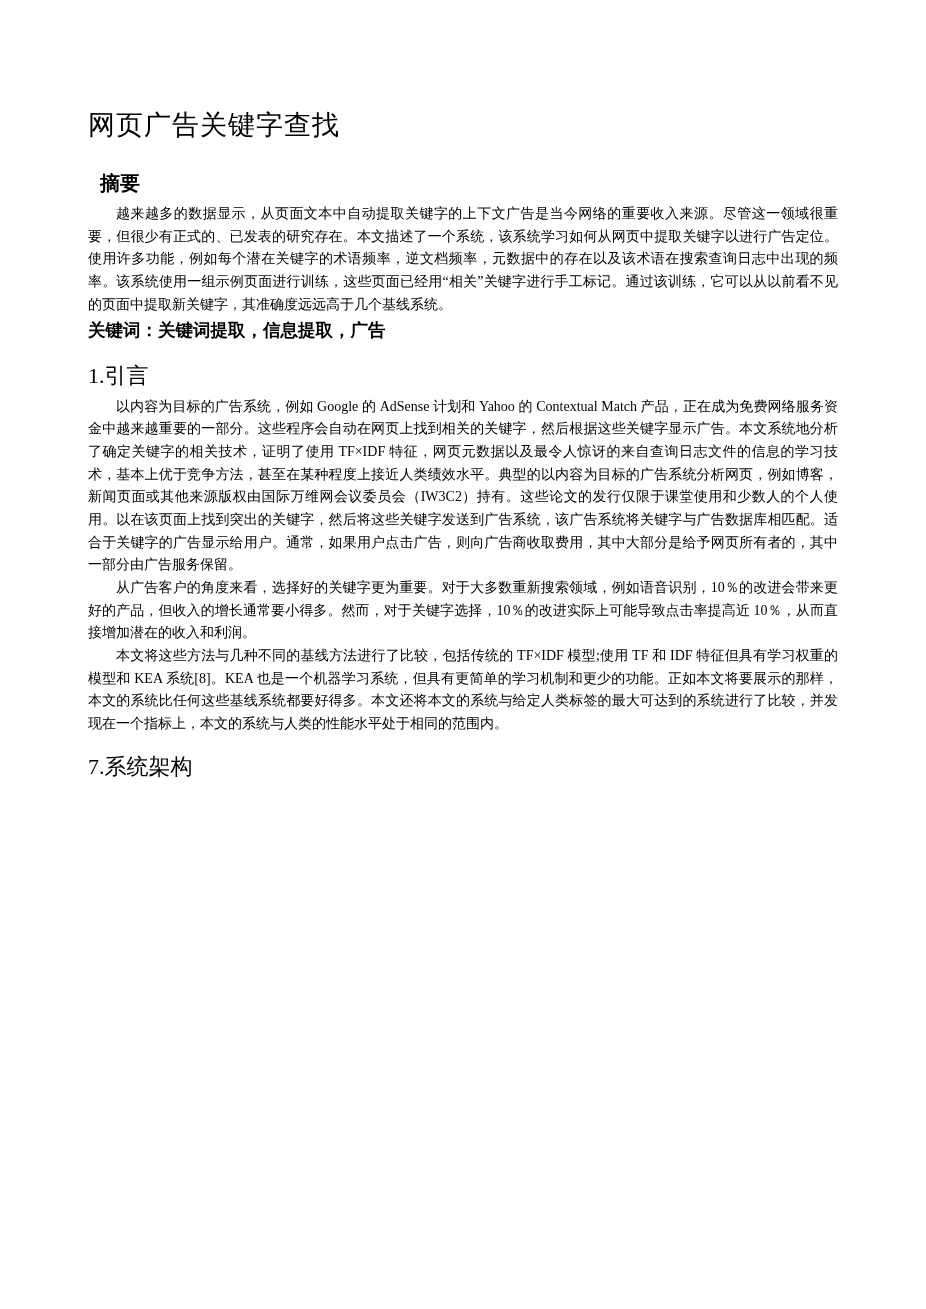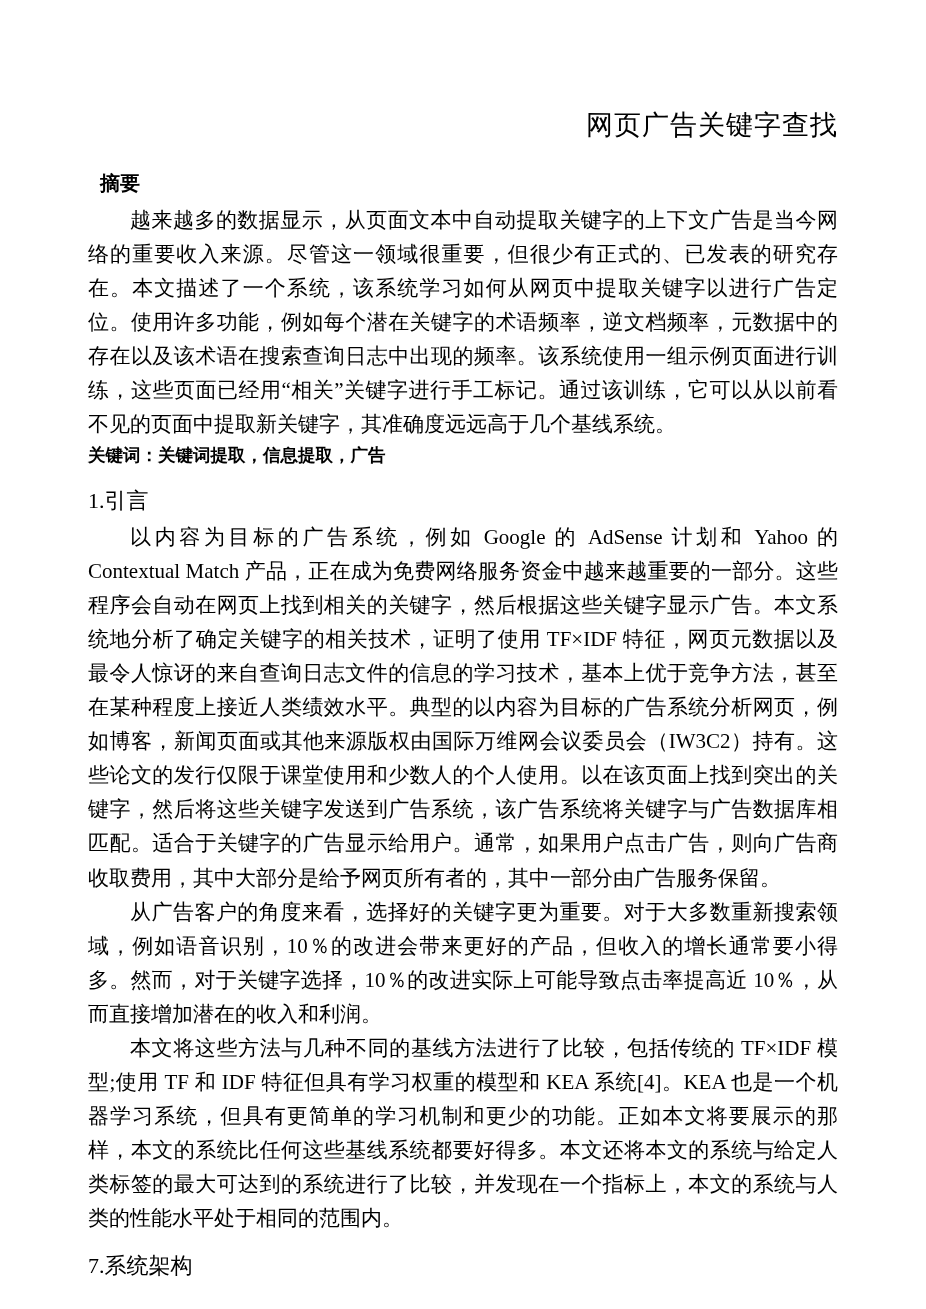--- a/index.html
+++ b/index.html
@@ -14,41 +14,41 @@
     color: #000000;
   }
   .page {
     position: relative;
     width: 926px;
     height: 1309px;
     box-sizing: border-box;
     padding: 108px 88px 40px 88px;
   }
   .doc-title {
-    text-align: right;
+    text-align: left;
     font-size: 27px;
     font-weight: normal;
     line-height: 1.3;
     margin: 0 0 26px 0;
     letter-spacing: 1px;
   }
   h2.section-heading {
     font-size: 20px;
     font-weight: bold;
     margin: 14px 0 6px 12px;
     line-height: 1.4;
   }
   h2.numbered-heading {
     font-size: 22px;
     font-weight: normal;
     margin: 16px 0 4px 0;
     line-height: 1.4;
   }
   p.body-par {
-    font-size: 21px;
+    font-size: 14px;
     line-height: 1.62;
     margin: 0 0 0 0;
     text-align: justify;
     text-justify: inter-ideograph;
     text-indent: 2em;
   }
   .keywords-line {
     font-size: 17.5px;
     line-height: 1.62;
     margin: 0;
@@ -69,20 +69,20 @@
   <div class="abstract-block">
     <h2 class="section-heading">摘要</h2>
     <p class="body-par">越来越多的数据显示，从页面文本中自动提取关键字的上下文广告是当今网络的重要收入来源。尽管这一领域很重要，但很少有正式的、已发表的研究存在。本文描述了一个系统，该系统学习如何从网页中提取关键字以进行广告定位。使用许多功能，例如每个潜在关键字的术语频率，逆文档频率，元数据中的存在以及该术语在搜索查询日志中出现的频率。该系统使用一组示例页面进行训练，这些页面已经用“相关”关键字进行手工标记。通过该训练，它可以从以前看不见的页面中提取新关键字，其准确度远远高于几个基线系统。</p>
     <p class="keywords-line">关键词：关键词提取，信息提取，广告</p>
   </div>
 
   <div>
     <h2 class="numbered-heading">1.引言</h2>
     <p class="body-par">以内容为目标的广告系统，例如 Google 的 AdSense 计划和 Yahoo 的 Contextual Match 产品，正在成为免费网络服务资金中越来越重要的一部分。这些程序会自动在网页上找到相关的关键字，然后根据这些关键字显示广告。本文系统地分析了确定关键字的相关技术，证明了使用 TF×IDF 特征，网页元数据以及最令人惊讶的来自查询日志文件的信息的学习技术，基本上优于竞争方法，甚至在某种程度上接近人类绩效水平。典型的以内容为目标的广告系统分析网页，例如博客，新闻页面或其他来源版权由国际万维网会议委员会（IW3C2）持有。这些论文的发行仅限于课堂使用和少数人的个人使用。以在该页面上找到突出的关键字，然后将这些关键字发送到广告系统，该广告系统将关键字与广告数据库相匹配。适合于关键字的广告显示给用户。通常，如果用户点击广告，则向广告商收取费用，其中大部分是给予网页所有者的，其中一部分由广告服务保留。</p>
     <p class="body-par">从广告客户的角度来看，选择好的关键字更为重要。对于大多数重新搜索领域，例如语音识别，10％的改进会带来更好的产品，但收入的增长通常要小得多。然而，对于关键字选择，10％的改进实际上可能导致点击率提高近 10％，从而直接增加潜在的收入和利润。</p>
-    <p class="body-par">本文将这些方法与几种不同的基线方法进行了比较，包括传统的 TF×IDF 模型;使用 TF 和 IDF 特征但具有学习权重的模型和 KEA 系统[4]。KEA 也是一个机器学习系统，但具有更简单的学习机制和更少的功能。正如本文将要展示的那样，本文的系统比任何这些基线系统都要好得多。本文还将本文的系统与给定人类标签的最大可达到的系统进行了比较，并发现在一个指标上，本文的系统与人类的性能水平处于相同的范围内。</p>
+    <p class="body-par">本文将这些方法与几种不同的基线方法进行了比较，包括传统的 TF×IDF 模型;使用 TF 和 IDF 特征但具有学习权重的模型和 KEA 系统[8]。KEA 也是一个机器学习系统，但具有更简单的学习机制和更少的功能。正如本文将要展示的那样，本文的系统比任何这些基线系统都要好得多。本文还将本文的系统与给定人类标签的最大可达到的系统进行了比较，并发现在一个指标上，本文的系统与人类的性能水平处于相同的范围内。</p>
   </div>
 
   <div>
     <h2 class="numbered-heading">7.系统架构</h2>
   </div>
 
 </div>
 
 </body></html>

